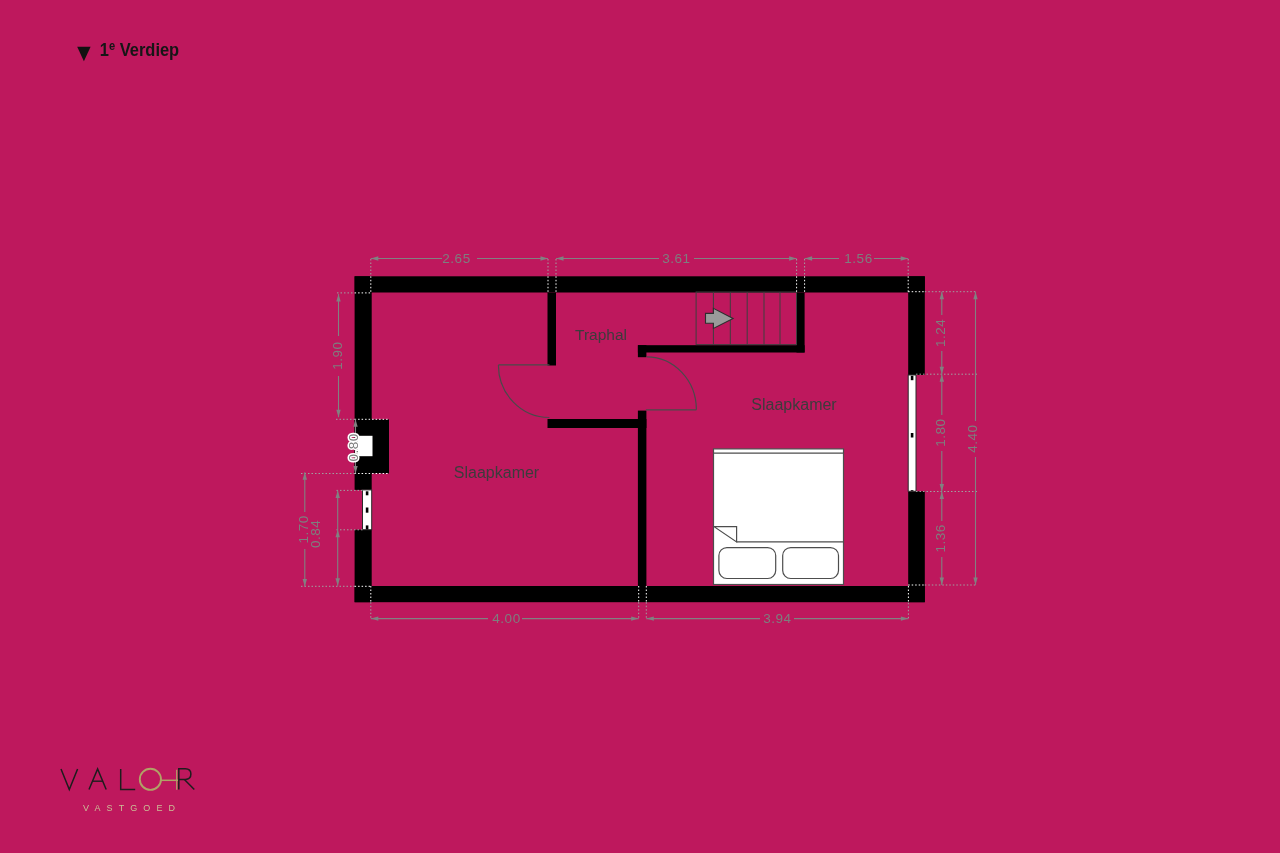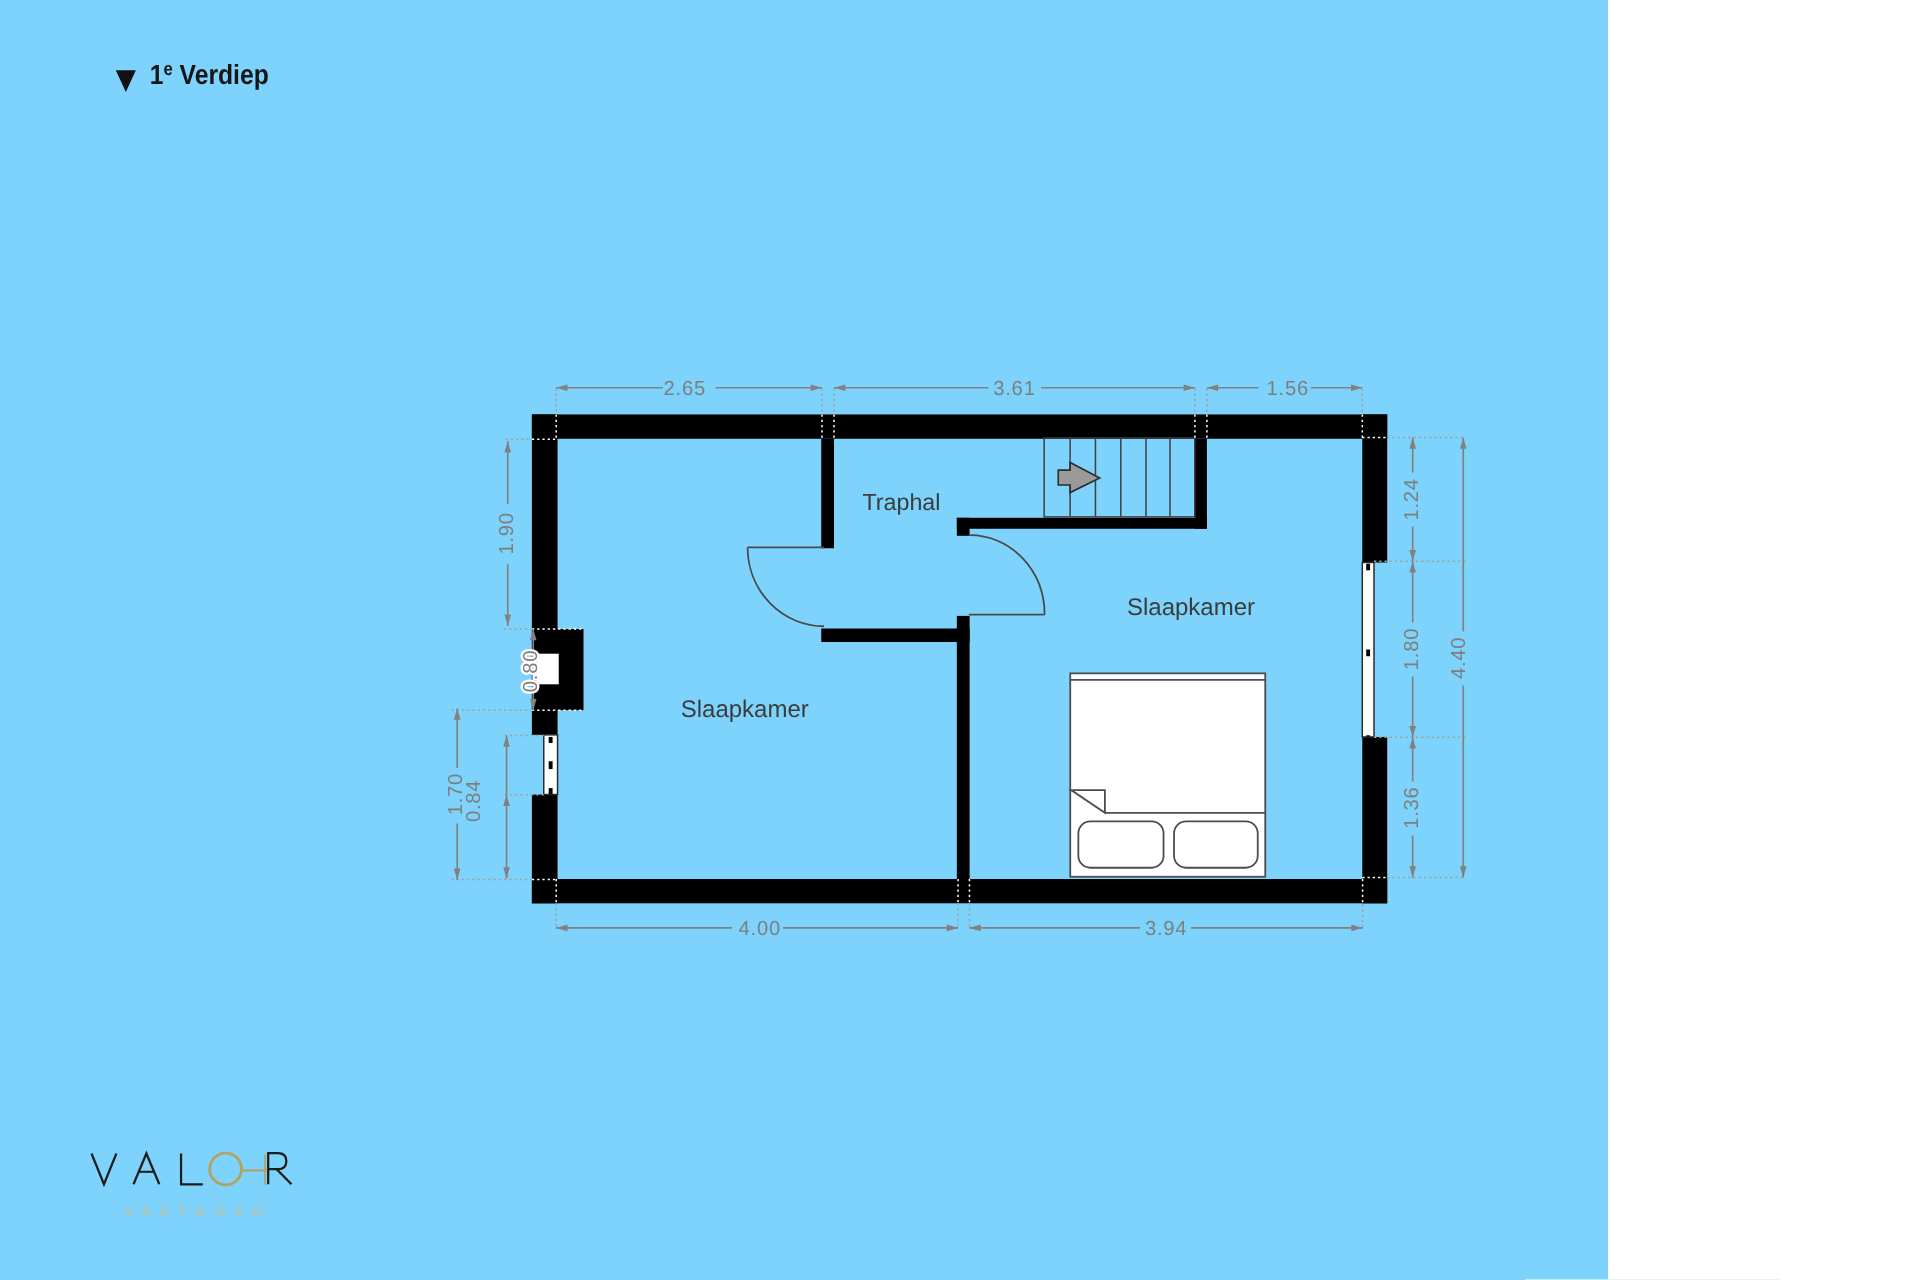--- a/index.html
+++ b/index.html
@@ -1,16 +1,16 @@
 <!DOCTYPE html>
 <html><head>
 <meta charset="utf-8">
 <style>
   html,body{margin:0;padding:0;background:#ffffff;}
-  .page{position:relative;width:1072px;height:853px;background:#7dd3fc;overflow:hidden;
+  .page{position:relative;width:1280px;height:853px;background:#be185d;overflow:hidden;
         font-family:"Liberation Sans", sans-serif;}
   svg text{font-family:"Liberation Sans", sans-serif;}
 </style>
 </head>
 <body>
 <div class="page">
 <svg width="1280" height="853" viewBox="0 0 1280 853">
 
   <path d="M77.2,46.8 L90.6,46.8 L83.9,61.3 Z" fill="#111"></path>
 

